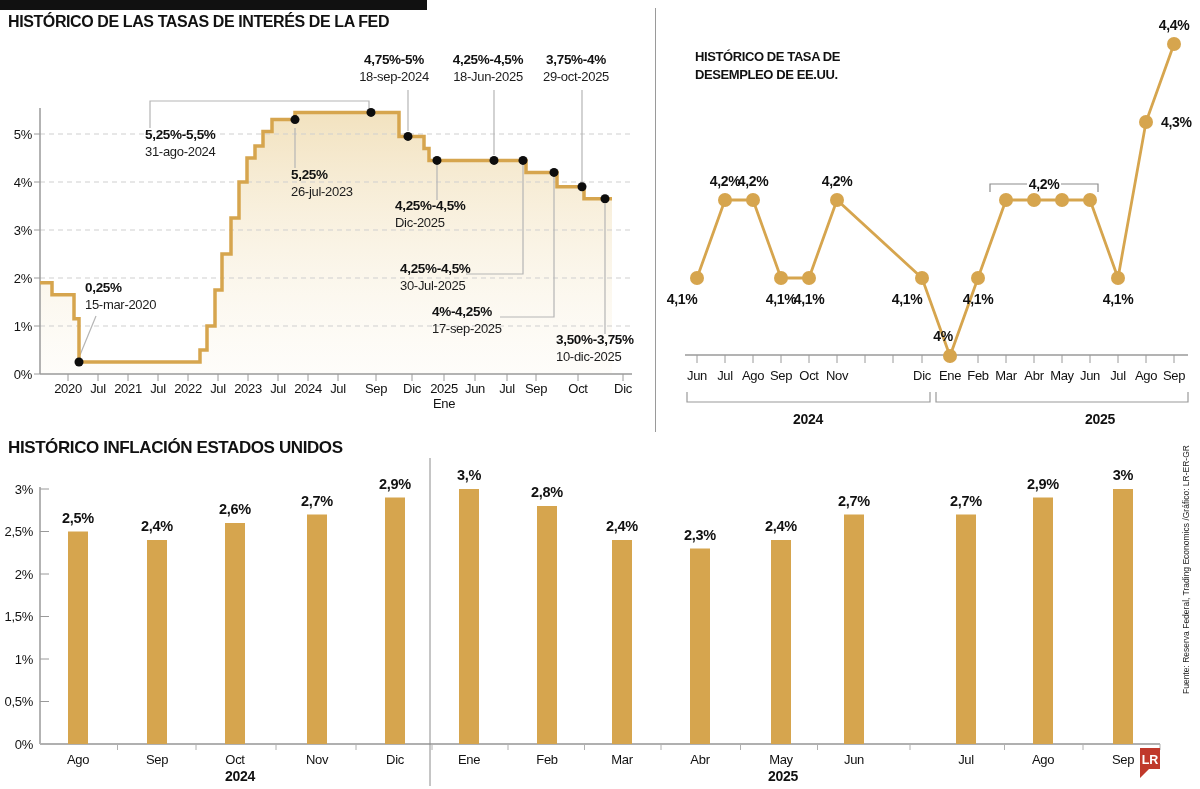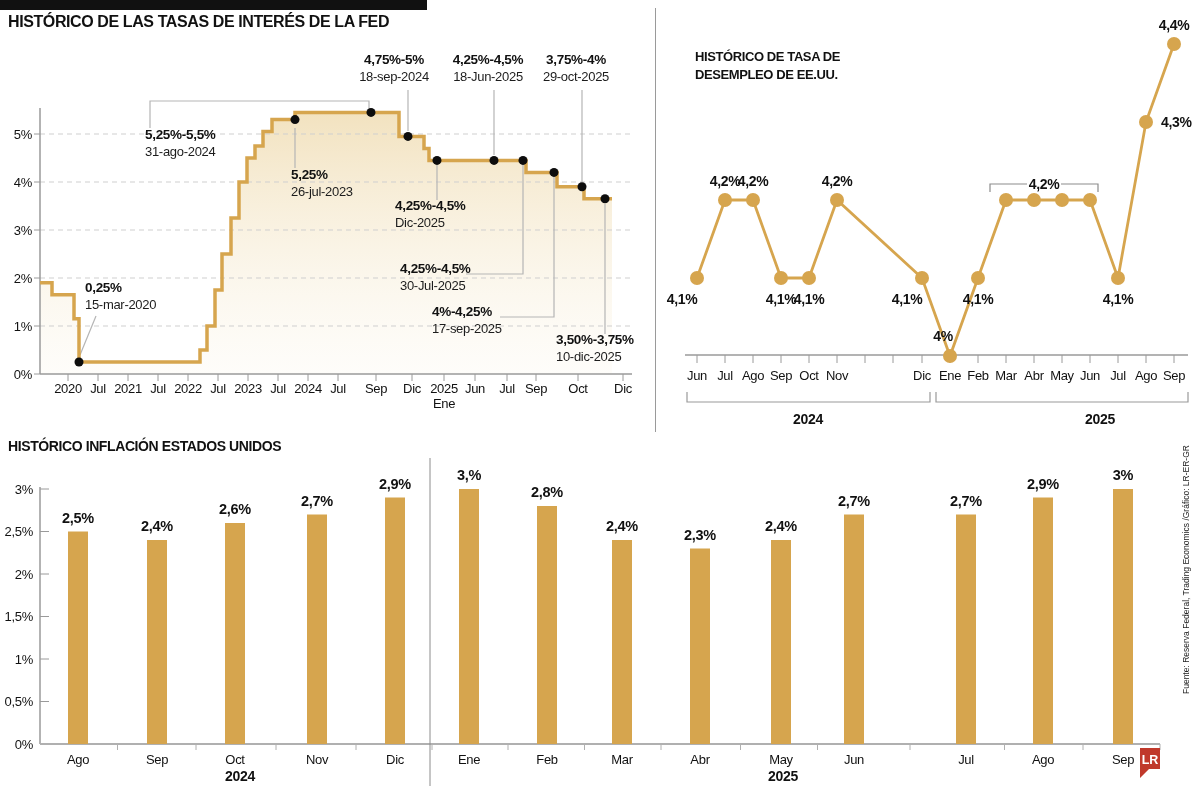--- a/index.html
+++ b/index.html
@@ -3,21 +3,21 @@
 <meta charset="utf-8">
 <style>
   html,body{margin:0;padding:0;background:#fff;}
   .canvas{position:relative;width:1200px;height:789px;background:#ffffff;overflow:hidden;
           font-family:"Liberation Sans",sans-serif;color:#111;padding-left:48px;}
   .abs{position:absolute;}
   .topbar{position:absolute;left:0;top:0;width:427px;height:10px;background:#111;}
   .title{position:absolute;font-weight:700;color:#111;letter-spacing:-0.4px;line-height:1.15;}
   .fed-title{left:8px;top:13px;font-size:16px;}
   .unemp-title{left:695px;top:48px;font-size:13px;line-height:18px;}
-  .infl-title{left:8px;top:438px;font-size:14px;}
+  .infl-title{left:8px;top:438px;font-size:17px;}
   .vdiv{position:absolute;left:655px;top:8px;width:1px;height:424px;background:#9a9a9a;}
   .credit{position:absolute;left:1181px;top:424px;height:270px;width:13px;
           writing-mode:vertical-rl;transform:rotate(180deg);font-size:8.5px;color:#222;
           white-space:nowrap;letter-spacing:0px;}
   .lr-logo{position:absolute;left:1138px;top:747px;width:24px;height:32px;}
   svg text{font-family:"Liberation Sans",sans-serif;}
 </style>
 </head>
 <body>
 

